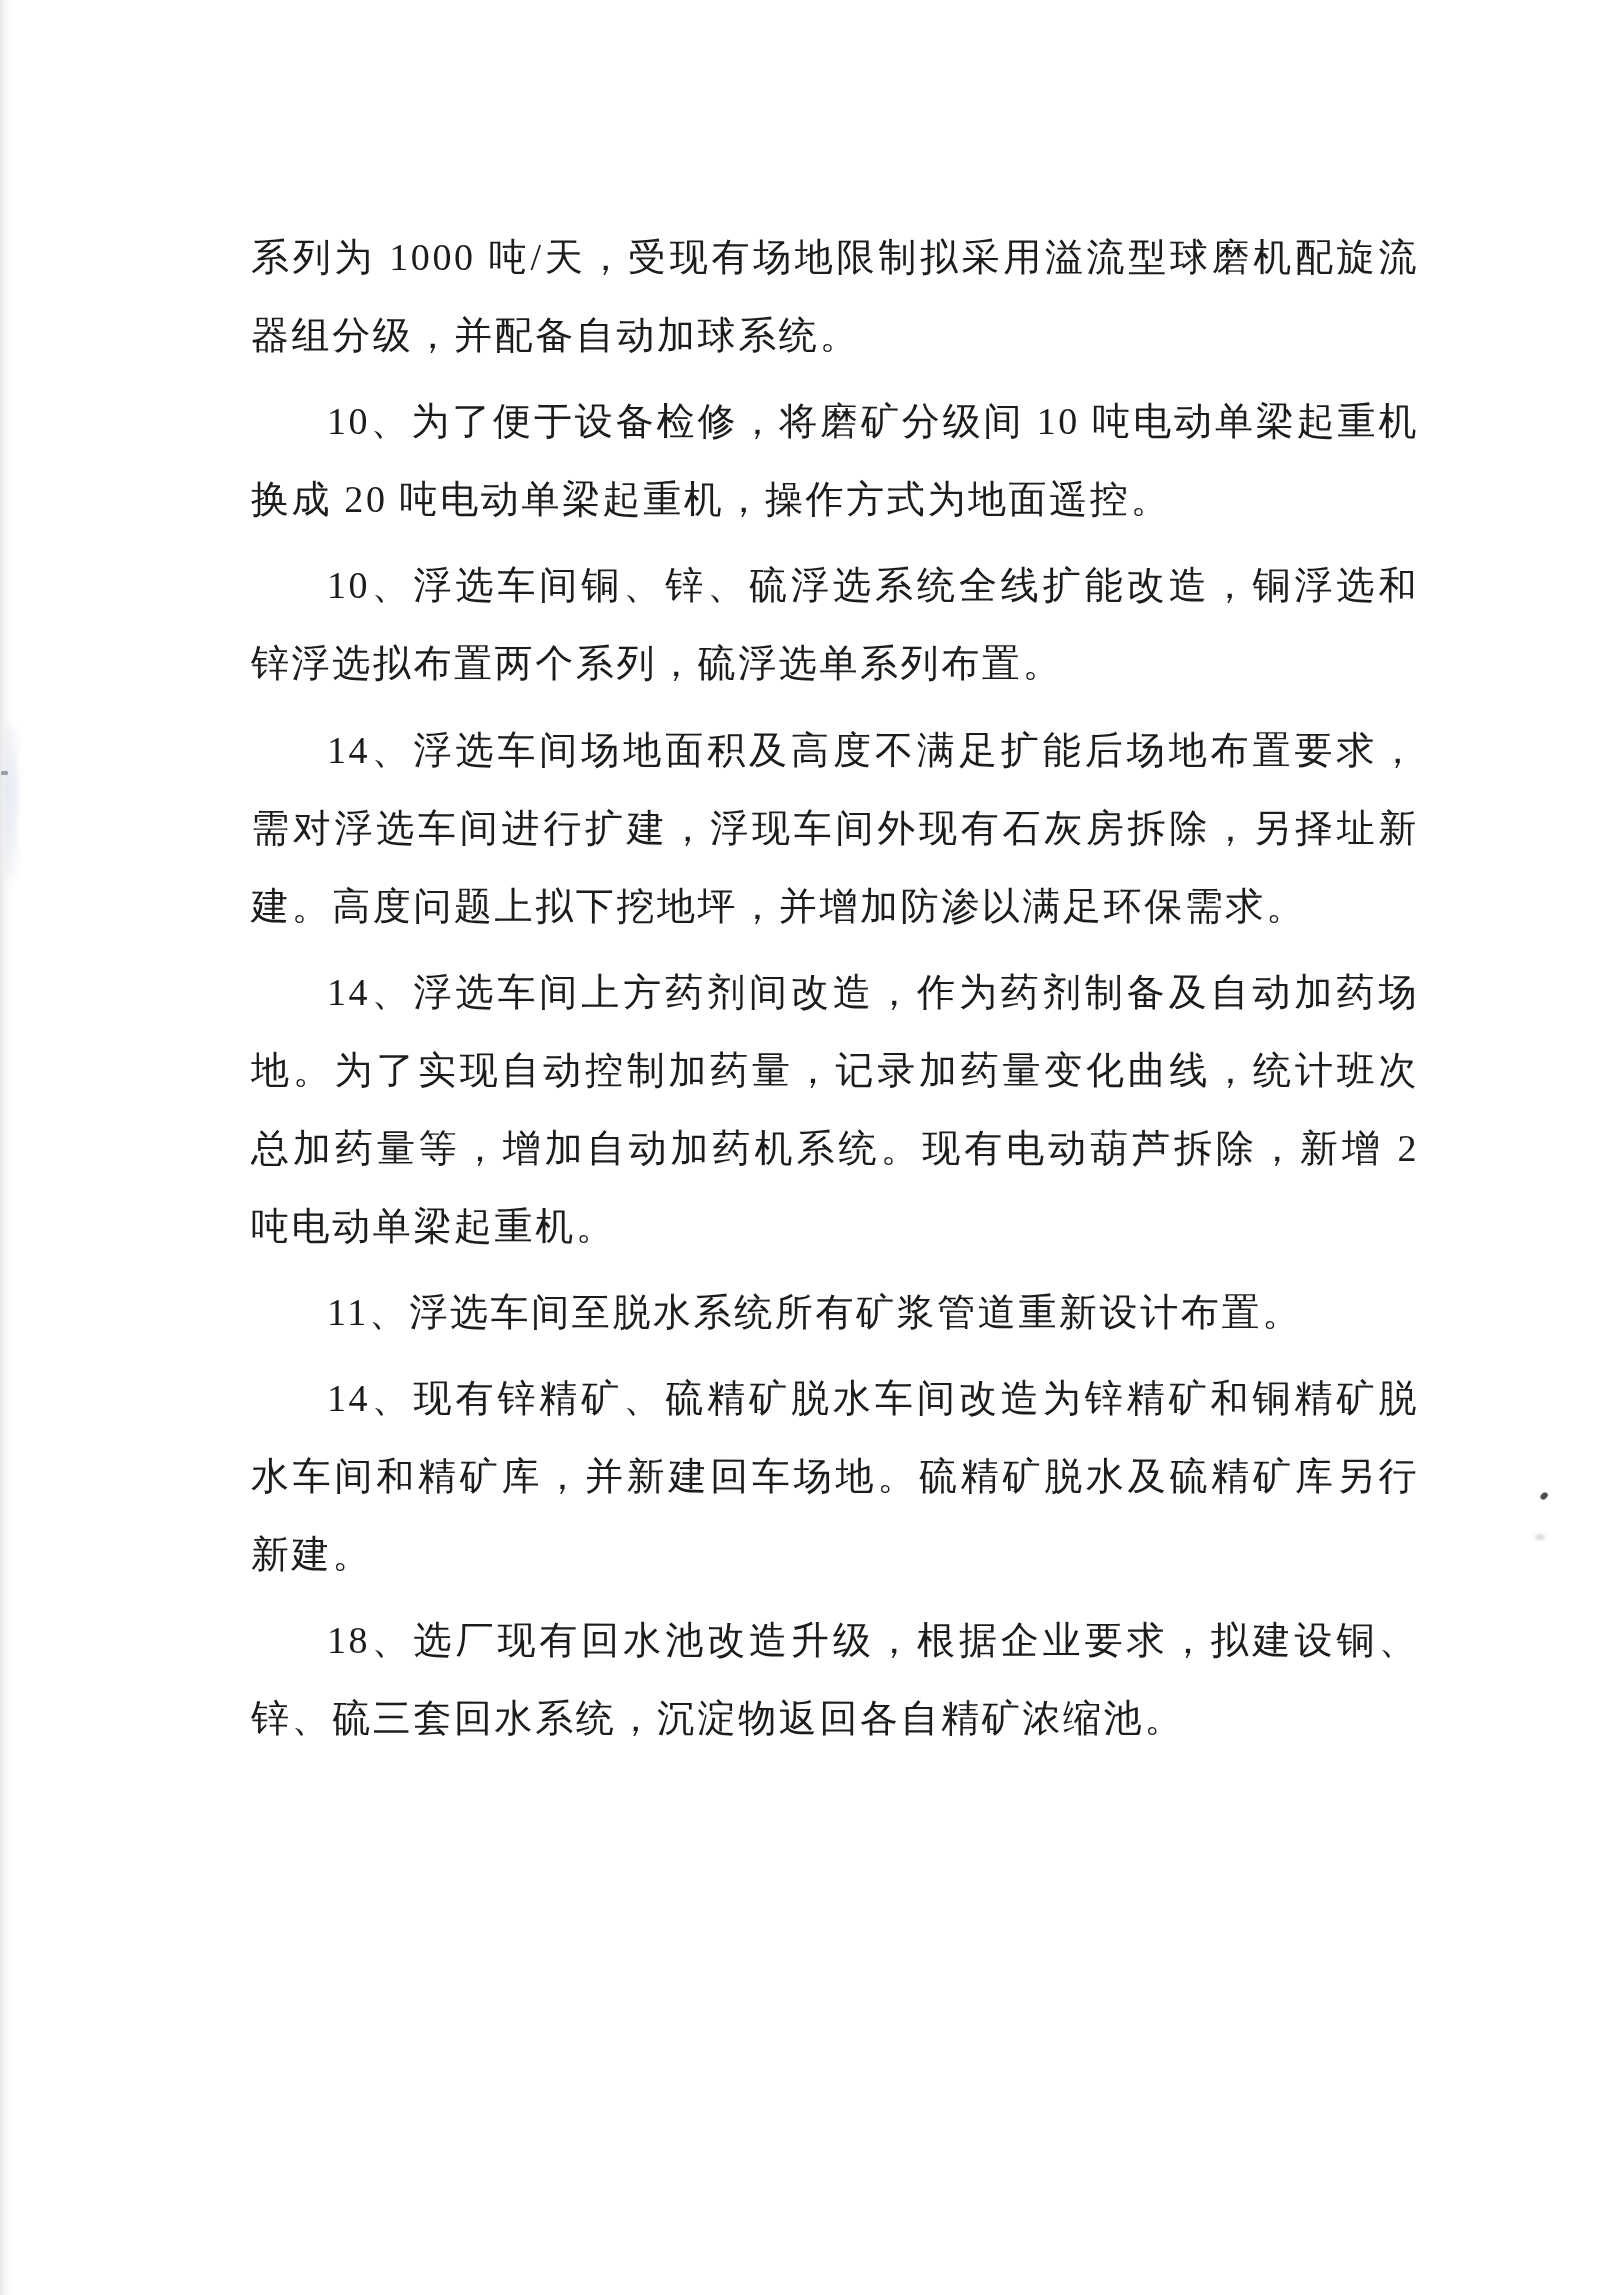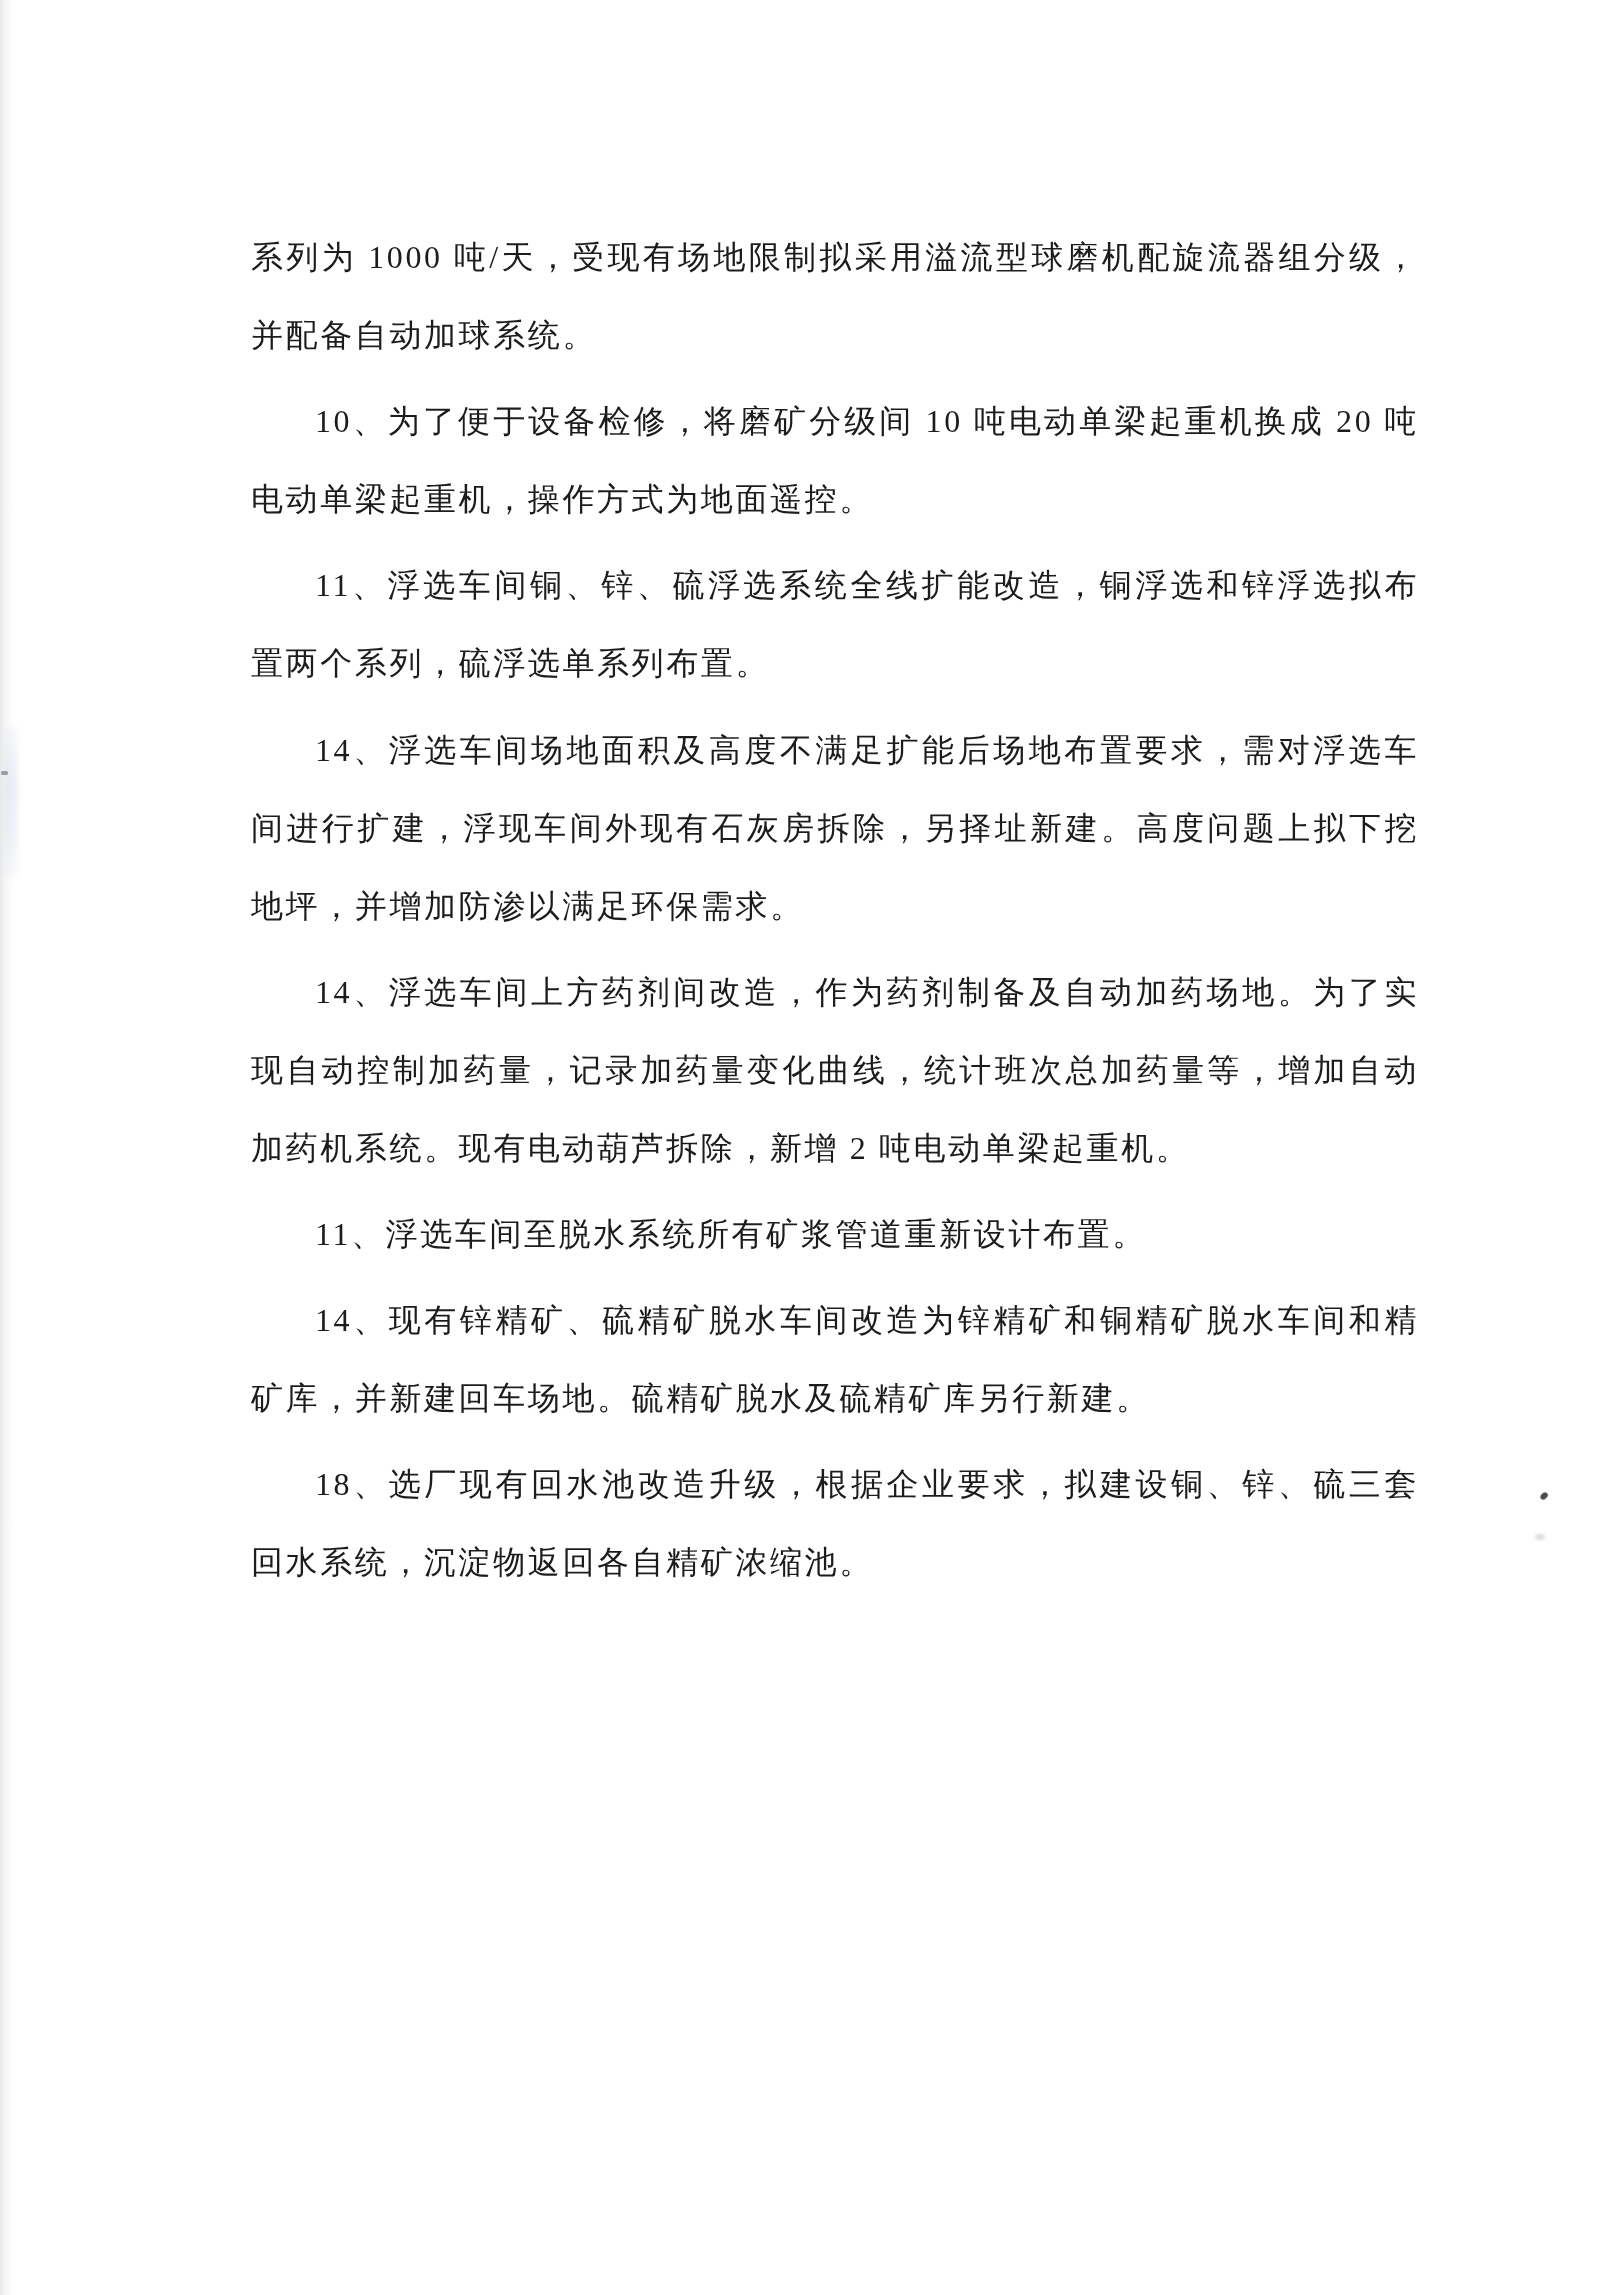--- a/index.html
+++ b/index.html
@@ -17,21 +17,21 @@
       #ffffff;
     overflow: hidden;
     font-family: "Liberation Serif", "DejaVu Serif", serif;
     color: #1c1c1c;
   }
   .content {
     position: absolute;
     left: 251px;
     top: 218px;
     width: 1168px;
-    font-size: 32px;
+    font-size: 38px;
     line-height: 78px;
     letter-spacing: 2.6px;
     text-align: justify;
     text-justify: inter-character;
   }
   .content p.para {
     margin: 0 0 8.2px 0;
     text-indent: 0;
   }
   .content p.para.indent {
@@ -88,21 +88,21 @@
 <body>
 
 <div class="page">
   <div class="scan-smudge"></div>
   <div class="scan-dash"></div>
   <div class="scan-speck"></div>
   <div class="scan-speck-faint"></div>
   <div class="content">
       <p class="para">系列为 1000 吨/天，受现有场地限制拟采用溢流型球磨机配旋流器组分级，并配备自动加球系统。</p>
       <p class="para indent">10、为了便于设备检修，将磨矿分级间 10 吨电动单梁起重机换成 20 吨电动单梁起重机，操作方式为地面遥控。</p>
-      <p class="para indent">11、浮选车间铜、锌、硫浮选系统全线扩能改造，铜浮选和锌浮选拟布置两个系列，硫浮选单系列布置。</p>
+      <p class="para indent">10、浮选车间铜、锌、硫浮选系统全线扩能改造，铜浮选和锌浮选拟布置两个系列，硫浮选单系列布置。</p>
       <p class="para indent">14、浮选车间场地面积及高度不满足扩能后场地布置要求，需对浮选车间进行扩建，浮现车间外现有石灰房拆除，另择址新建。高度问题上拟下挖地坪，并增加防渗以满足环保需求。</p>
       <p class="para indent">14、浮选车间上方药剂间改造，作为药剂制备及自动加药场地。为了实现自动控制加药量，记录加药量变化曲线，统计班次总加药量等，增加自动加药机系统。现有电动葫芦拆除，新增 2 吨电动单梁起重机。</p>
       <p class="para indent">11、浮选车间至脱水系统所有矿浆管道重新设计布置。</p>
       <p class="para indent">14、现有锌精矿、硫精矿脱水车间改造为锌精矿和铜精矿脱水车间和精矿库，并新建回车场地。硫精矿脱水及硫精矿库另行新建。</p>
       <p class="para indent">18、选厂现有回水池改造升级，根据企业要求，拟建设铜、锌、硫三套回水系统，沉淀物返回各自精矿浓缩池。</p>
     </div>
 </div>
 
 
 </body></html>

